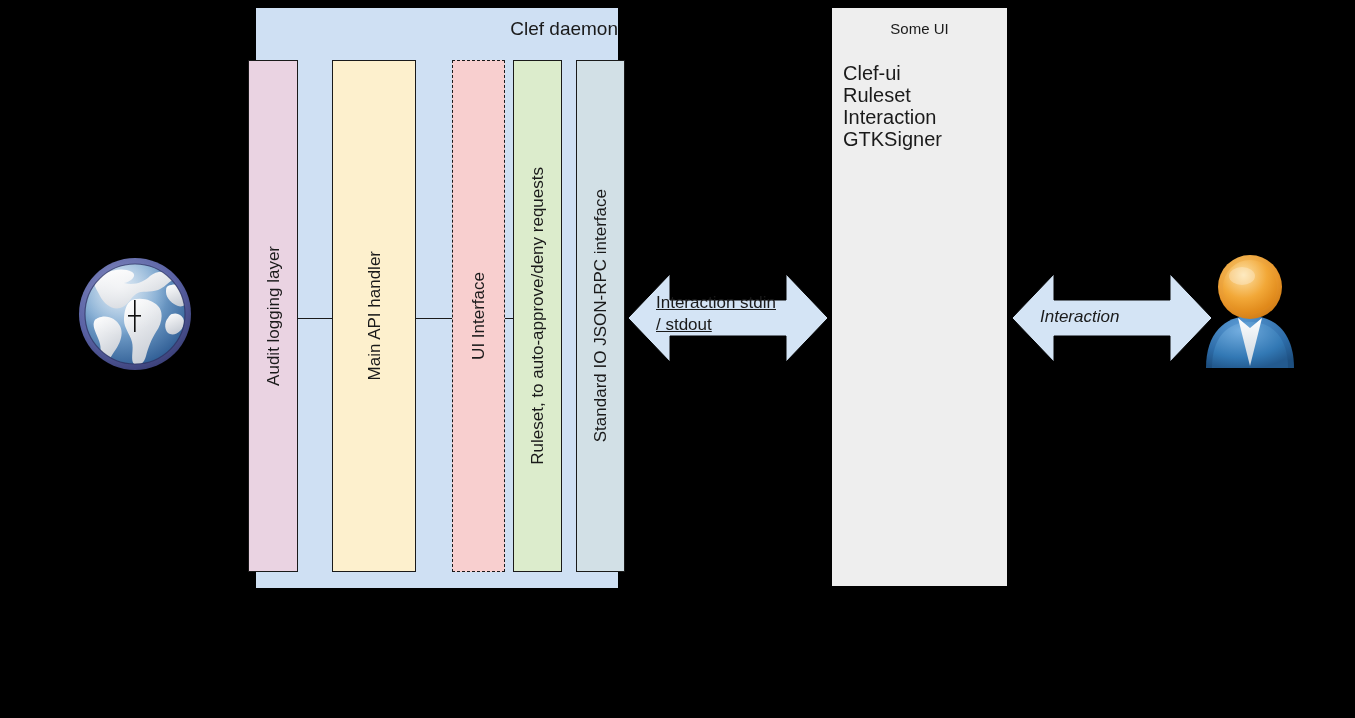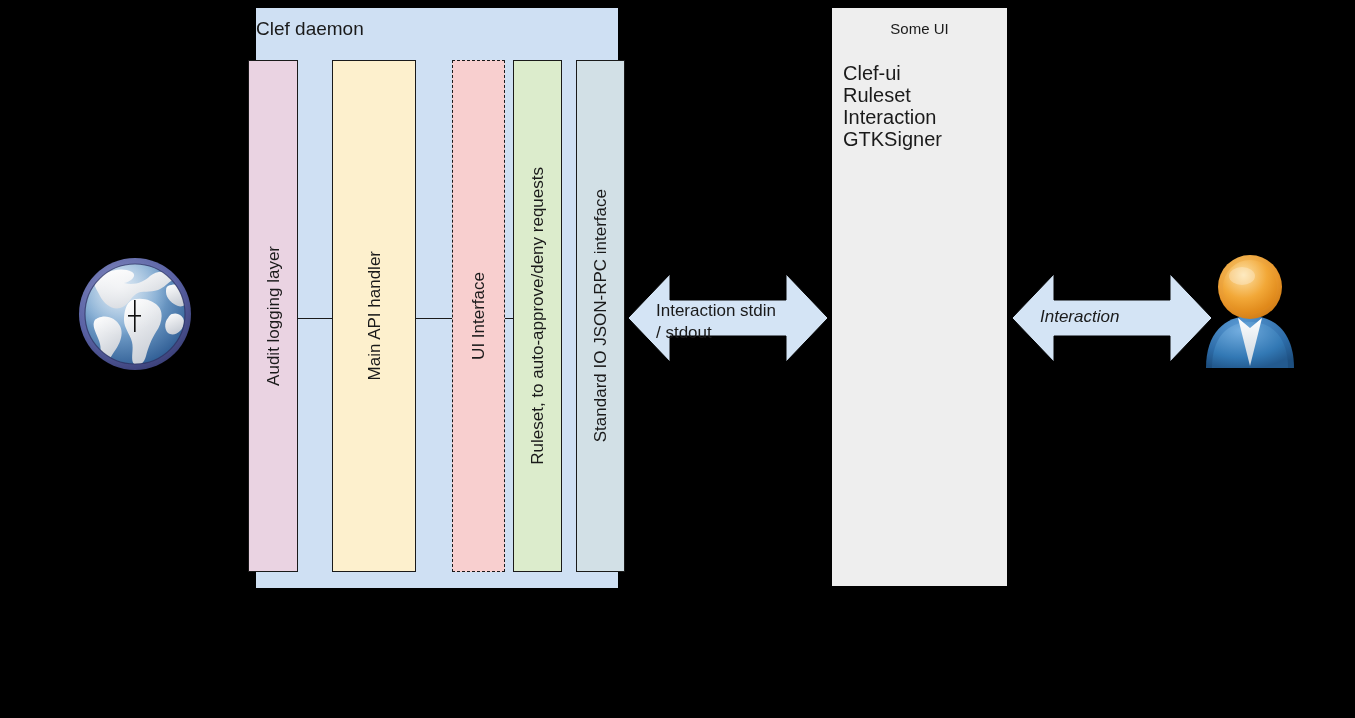--- a/index.html
+++ b/index.html
@@ -29,21 +29,21 @@
     top: 8px;
     width: 362px;
     height: 580px;
     background: #cfe0f3;
   }
   .daemon-title {
     position: absolute;
     left: 256px;
     top: 17px;
     width: 362px;
-    text-align: left;
+    text-align: right;
     font-size: 19px;
     color: #1a1a1a;
     line-height: 24px;
     white-space: nowrap;
   }
 
   
   .layer {
     position: absolute;
     top: 60px;
@@ -114,21 +114,21 @@
   .arrow-wrap svg { display: block; }
   .arrow-label {
     position: absolute;
     font-size: 17px;
     color: #1a1a1a;
     line-height: 22px;
     white-space: pre-line;
   }
 
   .arrow-stdio { left: 628px; top: 270px; width: 200px; height: 96px; }
-  .label-stdio { left: 656px; top: 300px; width: 170px; }
+  .label-stdio { left: 656px; top: 292px; width: 170px; text-decoration: underline; }
 
   .arrow-interaction { left: 1012px; top: 270px; width: 200px; height: 96px; }
   .label-interaction { left: 1040px; top: 306px; width: 170px; font-style: italic; }
 
   
   .globe { position: absolute; left: 72px; top: 252px; width: 130px; height: 130px; }
   
   .user  { position: absolute; left: 1200px; top: 252px; width: 100px; height: 118px; }
 </style>
 </head>

